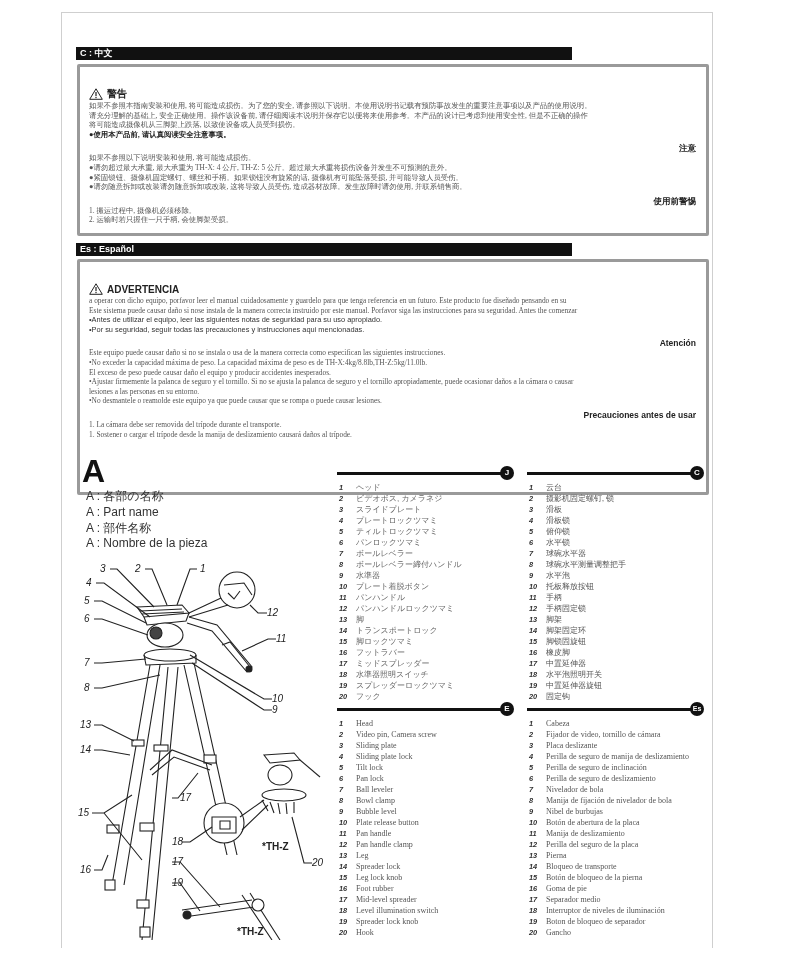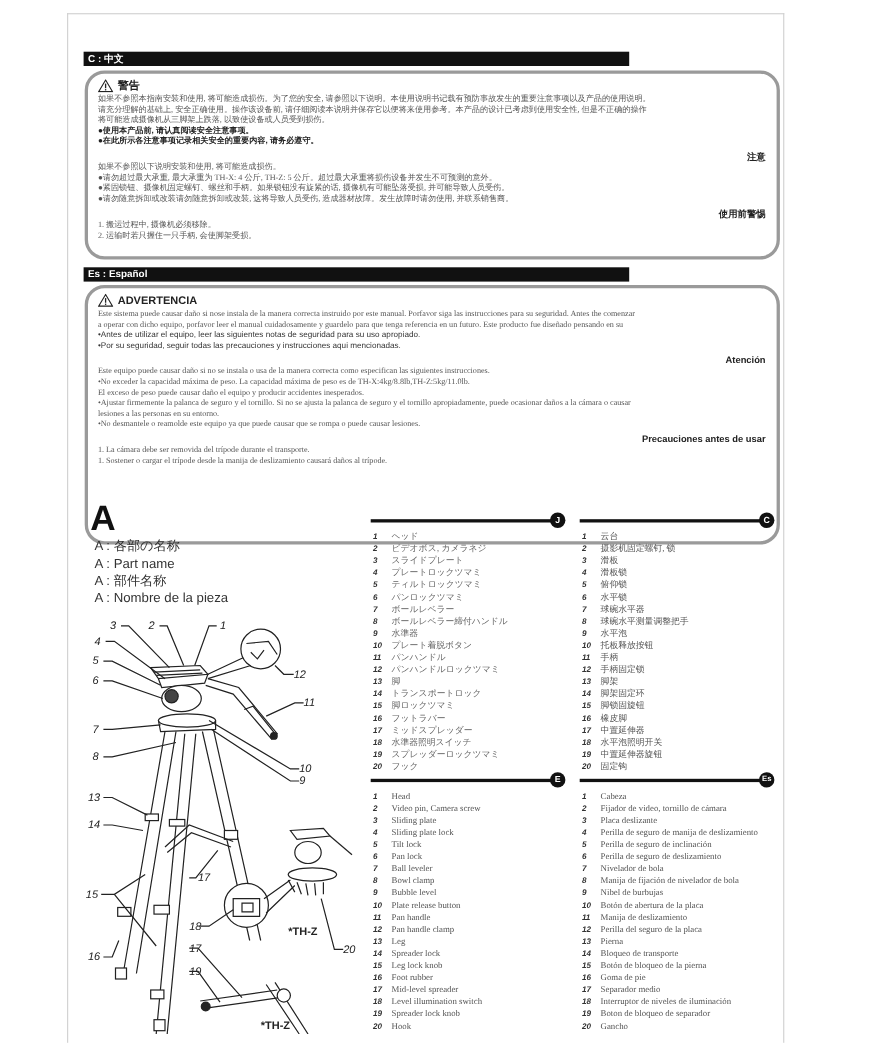--- a/index.html
+++ b/index.html
@@ -1,19 +1,19 @@
 <!DOCTYPE html>
 <html><head>
 <meta charset="utf-8">
 <style>
   html, body { margin:0; padding:0; background:#ffffff; }
   body { width:800px; height:960px; position:relative; overflow:hidden; font-family:"Liberation Serif", serif; color:#333; }
   .page { position:absolute; left:61px; top:12px; width:652px; height:936px; border:1px solid #cfcfcf; border-bottom:none; background:#fff; box-sizing:border-box; }
   .sec-bar { position:absolute; left:76px; width:496px; height:13px; background:#111; color:#fff; font-family:"Liberation Sans", sans-serif; font-weight:bold; font-size:9px; line-height:13px; padding-left:4px; box-sizing:border-box; }
-  .box { position:absolute; left:77px; width:632px; border:3px solid #9a9a9a; border-radius:18px; box-sizing:border-box; padding:4px 10px 4px 9px; background:#fff; }
+  .box { position:absolute; left:77px; width:632px; border:3px solid #9a9a9a; border-radius:2px; box-sizing:border-box; padding:20px 10px 4px 9px; background:#fff; }
   .warn-head { display:flex; align-items:center; gap:4px; font-family:"Liberation Sans", sans-serif; font-weight:bold; font-size:10px; color:#222; height:14px; }
   .warn-tri { width:14px; height:12px; }
   .txt { font-size:7.4px; line-height:9.6px; color:#555; white-space:nowrap; }
   .txt.b { color:#222; font-weight:bold; font-family:"Liberation Sans", sans-serif; font-size:7.4px; }
   .txt.s { font-family:"Liberation Sans", sans-serif; color:#333; }
   .sub { font-family:"Liberation Sans", sans-serif; font-weight:bold; font-size:8.5px; color:#222; margin-top:4px; line-height:10px;text-align:right; }
   .big-a { position:absolute; left:82px; top:455px; font-family:"Liberation Sans", sans-serif; font-weight:bold; font-size:32px; line-height:32px; color:#111; }
   .alabels { position:absolute; left:86px; top:489px; font-family:"Liberation Sans", sans-serif; font-size:12px; line-height:15.8px; color:#333; }
   .diagram { position:absolute; left:72px; top:555px; width:262px; height:385px; }
   .col { position:absolute; width:185px; }
@@ -38,43 +38,42 @@
         <path d="M7 0.8 L13.3 11.3 L0.7 11.3 Z" fill="none" stroke="#222" stroke-width="1"></path>
         <rect x="6.4" y="4" width="1.2" height="4.2" fill="#222"></rect>
         <rect x="6.4" y="9" width="1.2" height="1.2" fill="#222"></rect>
       </svg>
     <span>警告</span>
   </div>
   <div class="txt">如果不参照本指南安装和使用, 将可能造成损伤。为了您的安全, 请参照以下说明。本使用说明书记载有预防事故发生的重要注意事项以及产品的使用说明。</div>
   <div class="txt">请充分理解的基础上, 安全正确使用。操作该设备前, 请仔细阅读本说明并保存它以便将来使用参考。本产品的设计已考虑到使用安全性, 但是不正确的操作</div>
   <div class="txt">将可能造成摄像机从三脚架上跌落, 以致使设备或人员受到损伤。</div>
   <div class="txt b">●使用本产品前, 请认真阅读安全注意事项。</div>
-  <div class="txt b">●在此所示各注意事项记录相关安全的重要内容, 请务必遵守。</div>
   <div class="sub">注意</div>
   <div class="txt">如果不参照以下说明安装和使用, 将可能造成损伤。</div>
   <div class="txt">●请勿超过最大承重, 最大承重为 TH-X: 4 公斤, TH-Z: 5 公斤。超过最大承重将损伤设备并发生不可预测的意外。</div>
   <div class="txt">●紧固锁钮、摄像机固定螺钉、螺丝和手柄。如果锁钮没有旋紧的话, 摄像机有可能坠落受损, 并可能导致人员受伤。</div>
   <div class="txt">●请勿随意拆卸或改装请勿随意拆卸或改装, 这将导致人员受伤, 造成器材故障。发生故障时请勿使用, 并联系销售商。</div>
   <div class="sub">使用前警惕</div>
   <div class="txt">1. 搬运过程中, 摄像机必须移除。</div>
   <div class="txt">2. 运输时若只握住一只手柄, 会使脚架受损。</div>
 </div>
 
 <div class="sec-bar" style="top:243px;">Es : Español</div>
 <div class="box" style="top:259px; height:236px;">
   <div class="warn-head">
     <svg class="warn-tri" viewBox="0 0 14 12">
         <path d="M7 0.8 L13.3 11.3 L0.7 11.3 Z" fill="none" stroke="#222" stroke-width="1"></path>
         <rect x="6.4" y="4" width="1.2" height="4.2" fill="#222"></rect>
         <rect x="6.4" y="9" width="1.2" height="1.2" fill="#222"></rect>
       </svg>
     <span>ADVERTENCIA</span>
   </div>
+  <div class="txt">a operar con dicho equipo, porfavor leer el manual cuidadosamente y guardelo para que tenga referencia en un futuro. Este producto fue diseñado pensando en su</div>
   <div class="txt">Este sistema puede causar daño si nose instala de la manera correcta instruido por este manual. Porfavor siga las instrucciones para su seguridad. Antes the comenzar</div>
-  <div class="txt">a operar con dicho equipo, porfavor leer el manual cuidadosamente y guardelo para que tenga referencia en un futuro. Este producto fue diseñado pensando en su</div>
   <div class="txt s">•Antes de utilizar el equipo, leer las siguientes notas de seguridad para su uso apropiado.</div>
   <div class="txt s">•Por  su seguridad, seguir todas las precauciones y instrucciones aqui mencionadas.</div>
   <div class="sub">Atención</div>
   <div class="txt">Este equipo puede causar daño si no se instala o usa de la manera correcta como especifican las siguientes instrucciones.</div>
   <div class="txt"> •No exceder la capacidad máxima de peso. La capacidad máxima de peso es de TH-X:4kg/8.8lb,TH-Z:5kg/11.0lb.</div>
   <div class="txt">El exceso de peso puede causar daño el equipo y producir accidentes inesperados.</div>
   <div class="txt"> •Ajustar firmemente la palanca de seguro y el tornillo. Si no se ajusta la palanca de seguro y el tornillo apropiadamente, puede ocasionar daños a la cámara o causar</div>
   <div class="txt">lesiones a las personas en su entorno.</div>
   <div class="txt"> •No desmantele o reamolde este equipo ya que puede causar que se rompa o puede causar lesiones.</div>
   <div class="sub">Precauciones antes de usar</div>

